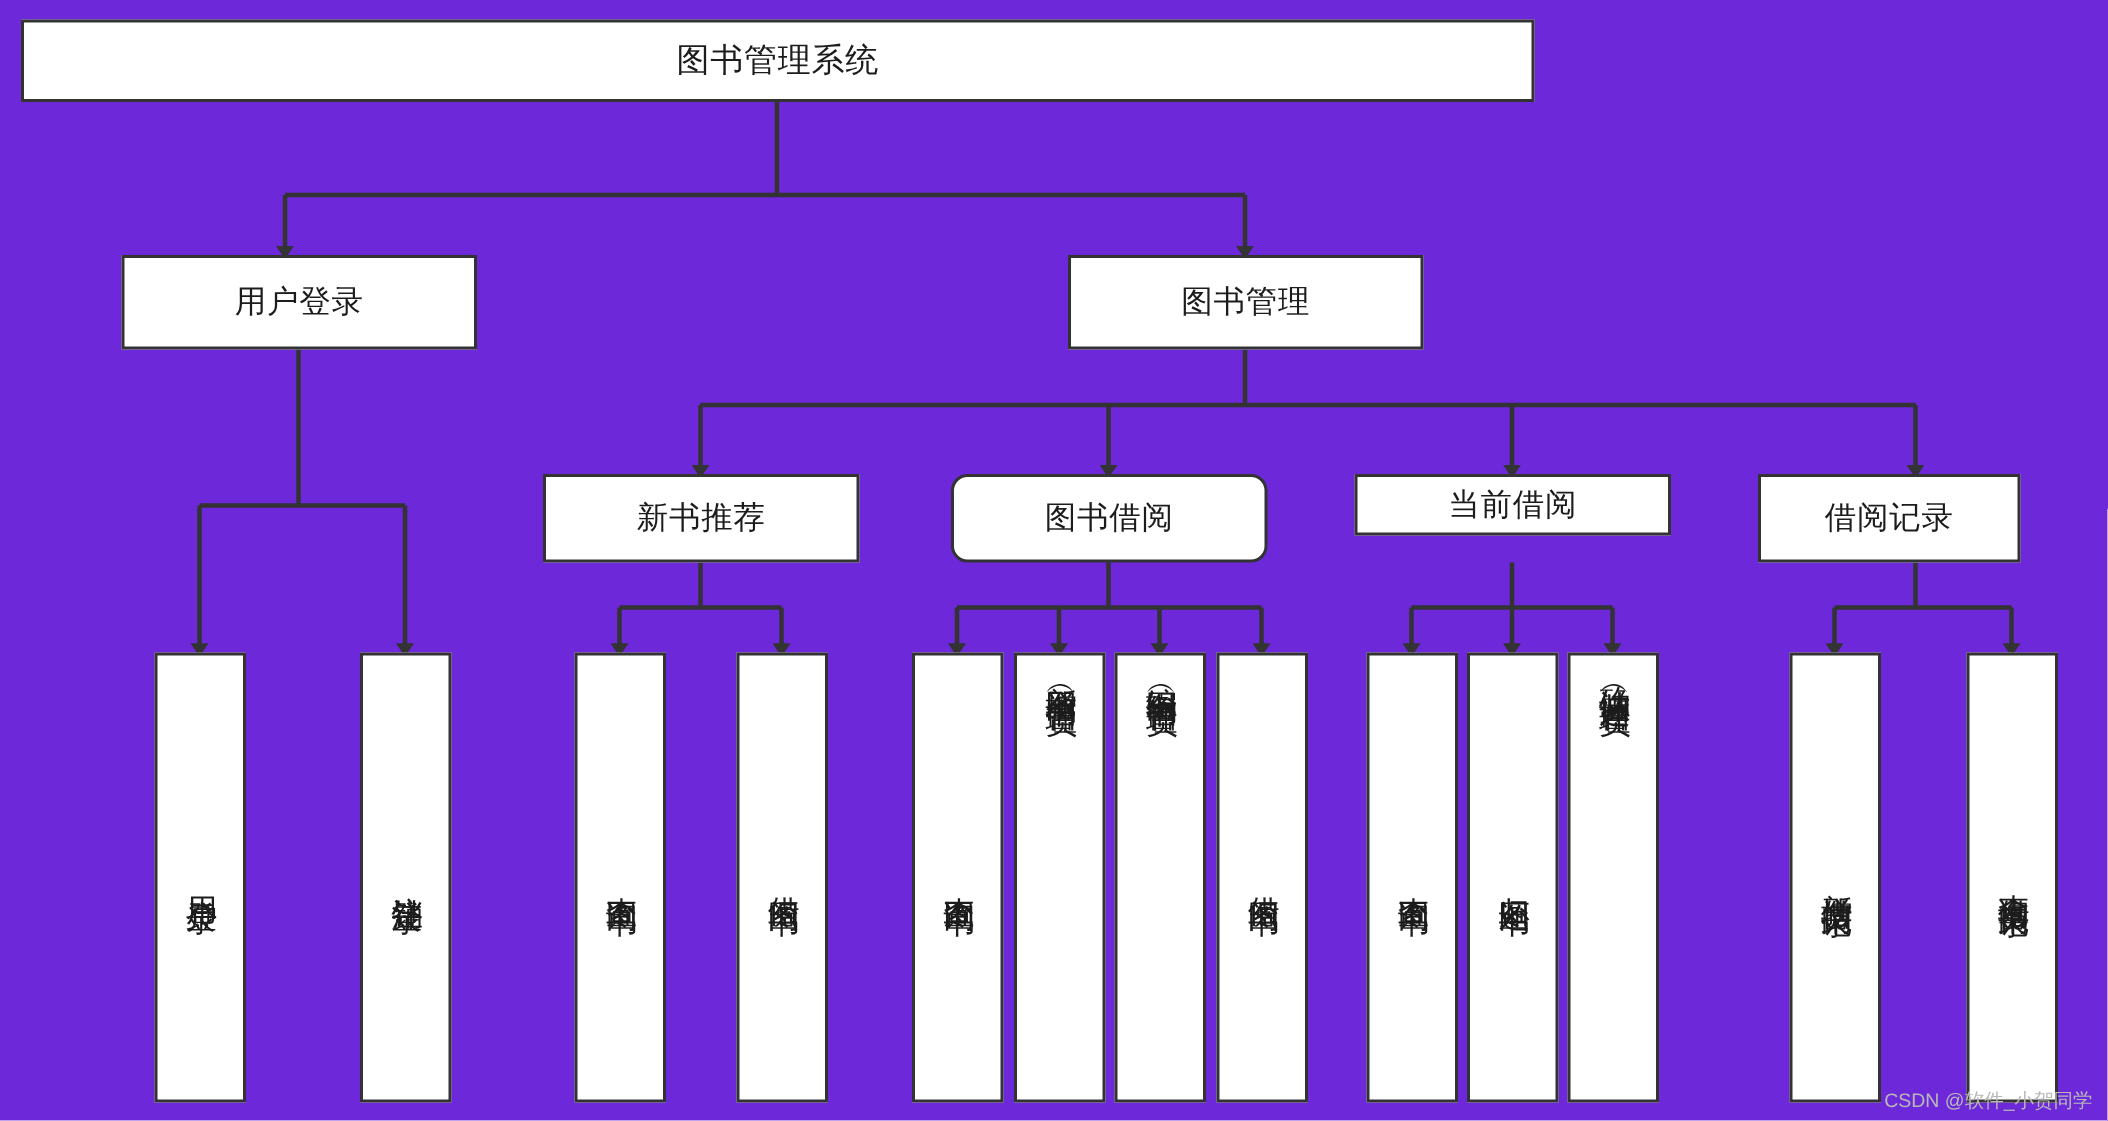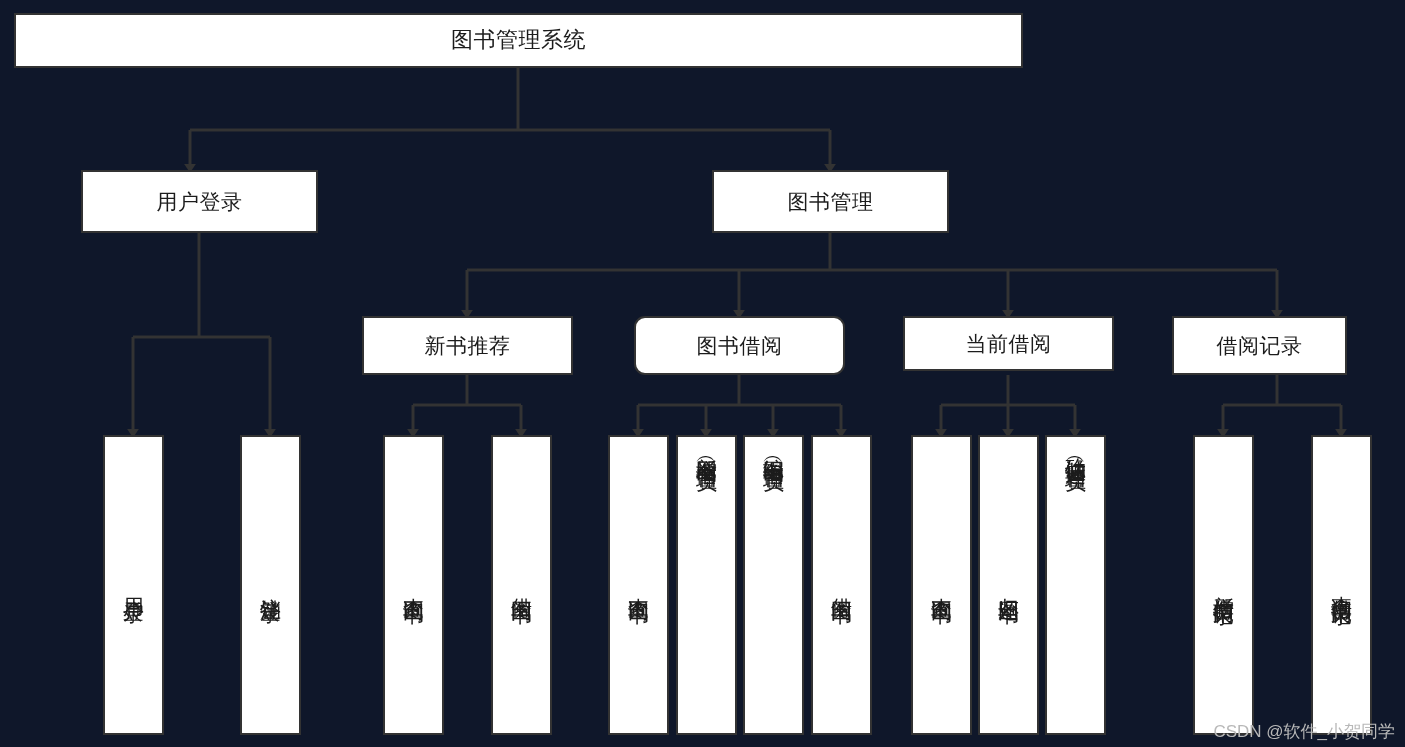--- a/index.html
+++ b/index.html
@@ -8,21 +8,21 @@
     padding: 0;
     background: #ffffff;
   }
   body {
     font-family: "Liberation Sans", "DejaVu Sans", sans-serif;
   }
   #diagram-root {
     position: relative;
     width: 1405px;
     height: 747px;
-    background: #0f172a;
+    background: #6d28d9;
     overflow: hidden;
   }
   #edge-layer {
     position: absolute;
     left: 0;
     top: 0;
     width: 1405px;
     height: 747px;
     pointer-events: none;
   }
@@ -66,21 +66,21 @@
     text-orientation: upright;
     font-size: 21px;
     line-height: 1.05;
     letter-spacing: 2px;
     white-space: nowrap;
   }
   #watermark {
     position: absolute;
     right: 10px;
     bottom: 4px;
-    font-size: 17px;
+    font-size: 13px;
     color: #b8b8b8;
     white-space: nowrap;
     user-select: none;
   }
 </style>
 </head>
 <body>
 
 <div id="diagram-root">
 
@@ -148,21 +148,21 @@
   </div>
 
   <div class="node horiz" style="left:712px; top:170px; width:237px; height:63px;">
     <span class="node-label">图书管理</span>
   </div>
 
   <div class="node horiz" style="left:634px; top:316px; width:211px; height:59px;border-radius:11px;">
     <span class="node-label">图书借阅</span>
   </div>
 
-  <div class="node horiz" style="left:903px; top:316px; width:211px; height:55px;justify-content:center;">
+  <div class="node horiz" style="left:903px; top:316px; width:211px; height:41px;justify-content:center;">
     <span class="node-label">当前借阅</span>
   </div>
 
   <div class="node horiz" style="left:1172px; top:316px; width:175px; height:59px;">
     <span class="node-label">借阅记录</span>
   </div>
 
   <div class="node vert" style="left:103px; top:435px; width:61px; height:300px;">
     <span class="node-label">用户登录</span>
   </div>

